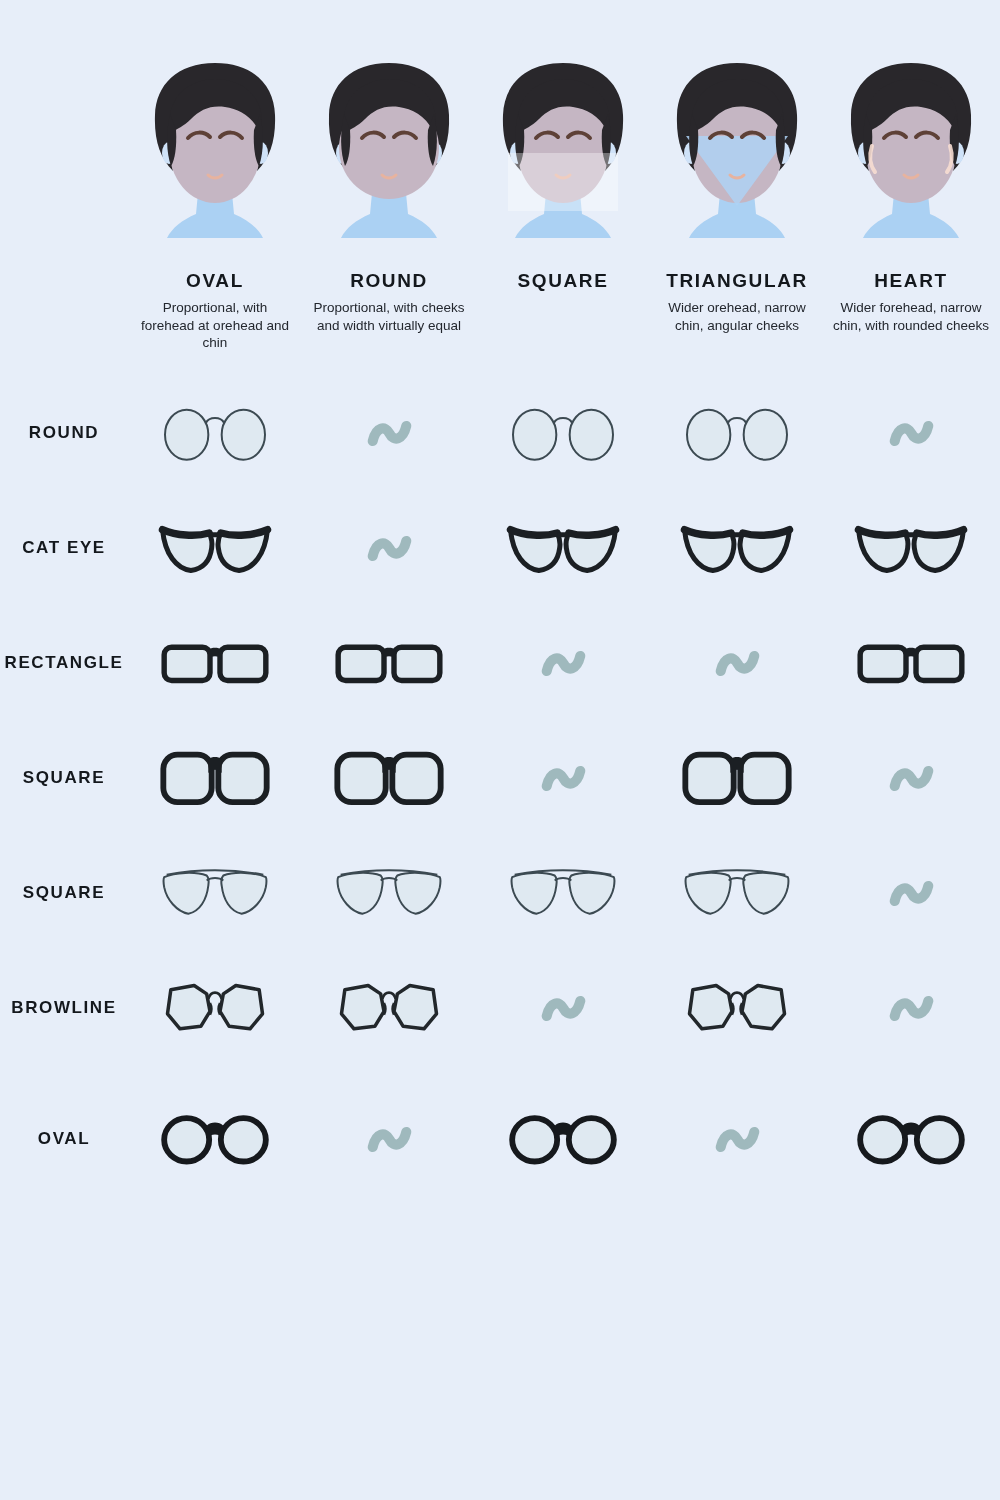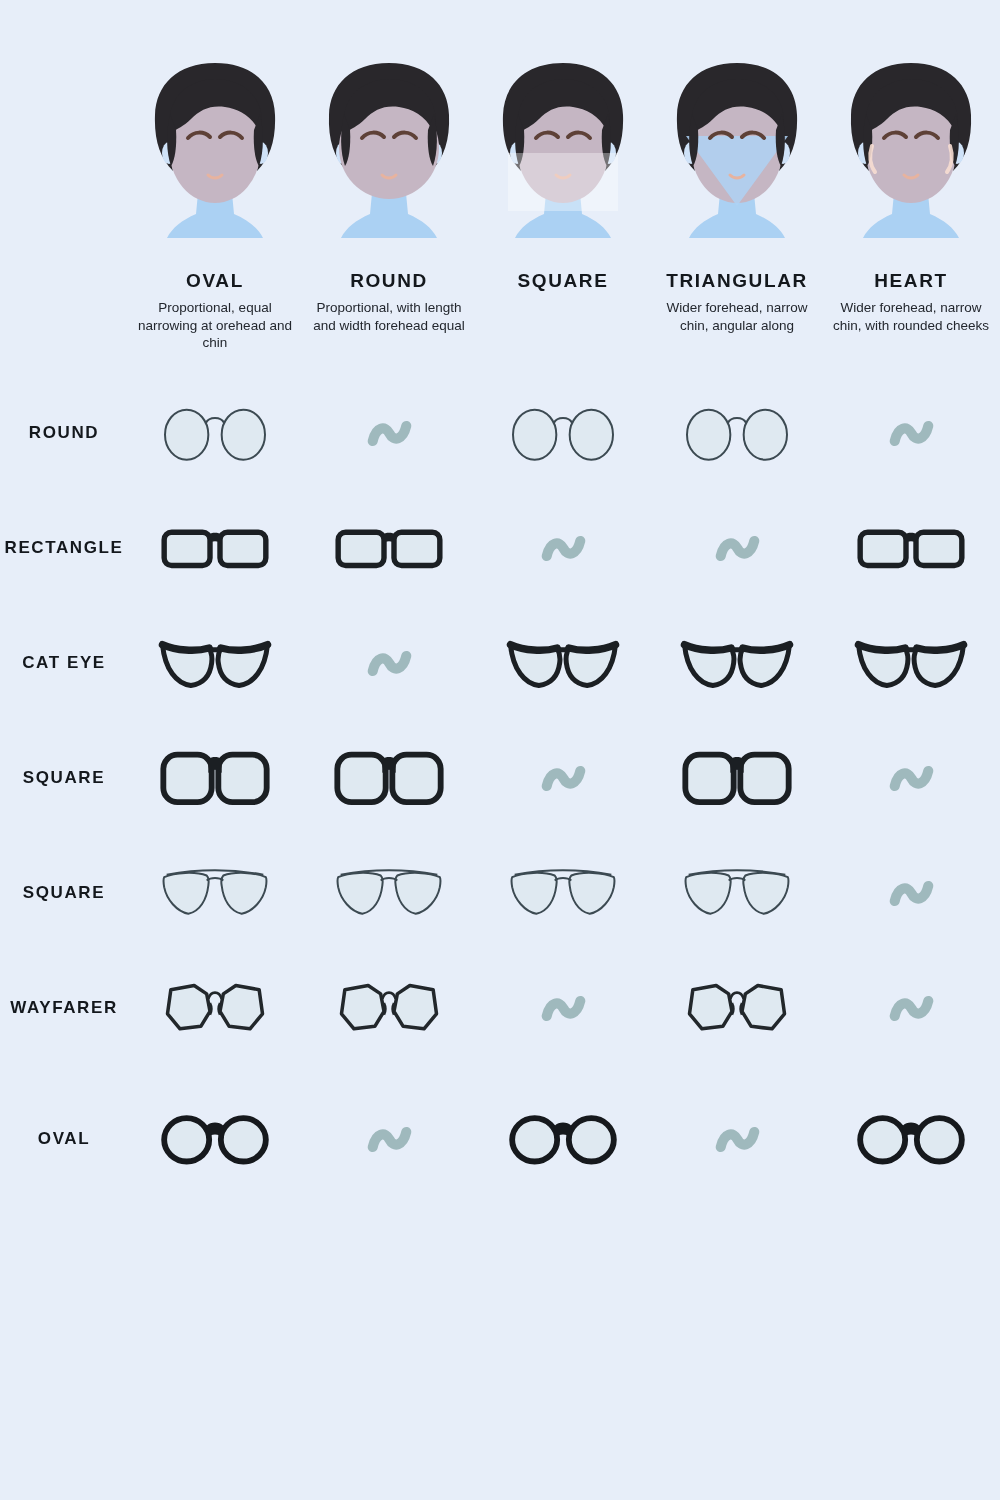--- a/index.html
+++ b/index.html
@@ -135,38 +135,38 @@
           <ellipse cx="131" cy="95" rx="7" ry="11" fill="#cfe2f8"></ellipse>
           <ellipse cx="85" cy="90" rx="46" ry="55" fill="#c5b6c3"></ellipse>
           <path d="M40,70 C37,42 55,22 85,21 C113,21 131,38 132,62 C132,67 131,70 129,73 C121,57 108,51 95,49 C80,47 70,52 61,61 C54,68 46,72 43,73 C41,72 40,71 40,70 Z" fill="#29272b"></path>
           <path d="M40,56 C36,74 36,94 41,108 C45,102 47,88 46,72 Z" fill="#29272b"></path>
           <path d="M130,56 C134,74 134,94 129,108 C125,102 123,88 124,72 Z" fill="#29272b"></path>
           <path d="M58,80 C64,73 74,73 80,79" fill="none" stroke="#5e4137" stroke-width="4" stroke-linecap="round"></path>
           <path d="M90,79 C96,73 106,73 112,80" fill="none" stroke="#5e4137" stroke-width="4" stroke-linecap="round"></path>
           <path d="M78,117 C82,121 88,121 92,117" fill="none" stroke="#e7b39f" stroke-width="3" stroke-linecap="round"></path>
         </svg>
         <div class="face-title">OVAL</div>
-        <div class="face-desc">Proportional, equal narrowing at orehead and chin</div>
+        <div class="face-desc">Proportional, with forehead at orehead and chin</div>
       </div>
       <div class="face-col">
         <svg class="face-svg" viewBox="0 0 170 200">
           <path d="M85,5 C47,5 26,27 25,57 C24,82 30,100 43,113 C38,88 38,68 43,54 L127,54 C132,68 132,88 127,113 C140,100 146,82 145,57 C144,27 123,5 85,5 Z" fill="#29272b"></path>
           <path d="M68,135 L102,135 L104,156 C118,162 128,170 133,180 L37,180 C42,170 52,162 66,156 Z" fill="#abd1f3"></path>
           <ellipse cx="39" cy="95" rx="7" ry="11" fill="#cfe2f8"></ellipse>
           <ellipse cx="131" cy="95" rx="7" ry="11" fill="#cfe2f8"></ellipse>
           <ellipse cx="85" cy="90" rx="50" ry="51" fill="#c5b6c3"></ellipse>
           <path d="M40,70 C37,42 55,22 85,21 C113,21 131,38 132,62 C132,67 131,70 129,73 C121,57 108,51 95,49 C80,47 70,52 61,61 C54,68 46,72 43,73 C41,72 40,71 40,70 Z" fill="#29272b"></path>
           <path d="M40,56 C36,74 36,94 41,108 C45,102 47,88 46,72 Z" fill="#29272b"></path>
           <path d="M130,56 C134,74 134,94 129,108 C125,102 123,88 124,72 Z" fill="#29272b"></path>
           <path d="M58,80 C64,73 74,73 80,79" fill="none" stroke="#5e4137" stroke-width="4" stroke-linecap="round"></path>
           <path d="M90,79 C96,73 106,73 112,80" fill="none" stroke="#5e4137" stroke-width="4" stroke-linecap="round"></path>
           <path d="M78,117 C82,121 88,121 92,117" fill="none" stroke="#e7b39f" stroke-width="3" stroke-linecap="round"></path>
         </svg>
         <div class="face-title">ROUND</div>
-        <div class="face-desc">Proportional, with length and width forehead equal</div>
+        <div class="face-desc">Proportional, with cheeks and width virtually equal</div>
       </div>
       <div class="face-col">
         <svg class="face-svg" viewBox="0 0 170 200">
           <path d="M85,5 C47,5 26,27 25,57 C24,82 30,100 43,113 C38,88 38,68 43,54 L127,54 C132,68 132,88 127,113 C140,100 146,82 145,57 C144,27 123,5 85,5 Z" fill="#29272b"></path>
           <path d="M68,135 L102,135 L104,156 C118,162 128,170 133,180 L37,180 C42,170 52,162 66,156 Z" fill="#abd1f3"></path>
           <ellipse cx="39" cy="95" rx="7" ry="11" fill="#cfe2f8"></ellipse>
           <ellipse cx="131" cy="95" rx="7" ry="11" fill="#cfe2f8"></ellipse>
           <ellipse cx="85" cy="90" rx="46" ry="55" fill="#c5b6c3"></ellipse>
           <path d="M40,70 C37,42 55,22 85,21 C113,21 131,38 132,62 C132,67 131,70 129,73 C121,57 108,51 95,49 C80,47 70,52 61,61 C54,68 46,72 43,73 C41,72 40,71 40,70 Z" fill="#29272b"></path>
           <path d="M40,56 C36,74 36,94 41,108 C45,102 47,88 46,72 Z" fill="#29272b"></path>
@@ -187,21 +187,21 @@
           <ellipse cx="85" cy="90" rx="46" ry="55" fill="#c5b6c3"></ellipse>
           <path d="M34,78 L136,78 L85,148 Z" fill="rgba(174,210,244,0.85)"></path>
           <path d="M40,70 C37,42 55,22 85,21 C113,21 131,38 132,62 C132,67 131,70 129,73 C121,57 108,51 95,49 C80,47 70,52 61,61 C54,68 46,72 43,73 C41,72 40,71 40,70 Z" fill="#29272b"></path>
           <path d="M40,56 C36,74 36,94 41,108 C45,102 47,88 46,72 Z" fill="#29272b"></path>
           <path d="M130,56 C134,74 134,94 129,108 C125,102 123,88 124,72 Z" fill="#29272b"></path>
           <path d="M58,80 C64,73 74,73 80,79" fill="none" stroke="#5e4137" stroke-width="4" stroke-linecap="round"></path>
           <path d="M90,79 C96,73 106,73 112,80" fill="none" stroke="#5e4137" stroke-width="4" stroke-linecap="round"></path>
           <path d="M78,117 C82,121 88,121 92,117" fill="none" stroke="#e7b39f" stroke-width="3" stroke-linecap="round"></path>
         </svg>
         <div class="face-title">TRIANGULAR</div>
-        <div class="face-desc">Wider forehead, narrow chin, angular along</div>
+        <div class="face-desc">Wider orehead, narrow chin, angular cheeks</div>
       </div>
       <div class="face-col">
         <svg class="face-svg" viewBox="0 0 170 200">
           <path d="M85,5 C47,5 26,27 25,57 C24,82 30,100 43,113 C38,88 38,68 43,54 L127,54 C132,68 132,88 127,113 C140,100 146,82 145,57 C144,27 123,5 85,5 Z" fill="#29272b"></path>
           <path d="M68,135 L102,135 L104,156 C118,162 128,170 133,180 L37,180 C42,170 52,162 66,156 Z" fill="#abd1f3"></path>
           <ellipse cx="39" cy="95" rx="7" ry="11" fill="#cfe2f8"></ellipse>
           <ellipse cx="131" cy="95" rx="7" ry="11" fill="#cfe2f8"></ellipse>
           <ellipse cx="85" cy="90" rx="46" ry="55" fill="#c5b6c3"></ellipse>
           <path d="M40,70 C37,42 55,22 85,21 C113,21 131,38 132,62 C132,67 131,70 129,73 C121,57 108,51 95,49 C80,47 70,52 61,61 C54,68 46,72 43,73 C41,72 40,71 40,70 Z" fill="#29272b"></path>
           <path d="M40,56 C36,74 36,94 41,108 C45,102 47,88 46,72 Z" fill="#29272b"></path>
@@ -239,20 +239,48 @@
             <use href="#gl-round"></use>
           </svg>
         </div>
         <div class="cell">
           <svg class="tl" viewBox="0 0 56 44">
             <use href="#gl-tilde"></use>
           </svg>
         </div>
       </div>
       <div class="grid-row row">
+        <div class="row-label">CAT EYE</div>
+        <div class="cell">
+          <svg class="gl" viewBox="0 0 140 72">
+            <use href="#gl-cat-eye"></use>
+          </svg>
+        </div>
+        <div class="cell">
+          <svg class="tl" viewBox="0 0 56 44">
+            <use href="#gl-tilde"></use>
+          </svg>
+        </div>
+        <div class="cell">
+          <svg class="gl" viewBox="0 0 140 72">
+            <use href="#gl-cat-eye"></use>
+          </svg>
+        </div>
+        <div class="cell">
+          <svg class="gl" viewBox="0 0 140 72">
+            <use href="#gl-cat-eye"></use>
+          </svg>
+        </div>
+        <div class="cell">
+          <svg class="gl" viewBox="0 0 140 72">
+            <use href="#gl-cat-eye"></use>
+          </svg>
+        </div>
+      </div>
+      <div class="grid-row row">
         <div class="row-label">RECTANGLE</div>
         <div class="cell">
           <svg class="gl" viewBox="0 0 140 72">
             <use href="#gl-rectangle"></use>
           </svg>
         </div>
         <div class="cell">
           <svg class="gl" viewBox="0 0 140 72">
             <use href="#gl-rectangle"></use>
           </svg>
@@ -267,48 +295,20 @@
             <use href="#gl-tilde"></use>
           </svg>
         </div>
         <div class="cell">
           <svg class="gl" viewBox="0 0 140 72">
             <use href="#gl-rectangle"></use>
           </svg>
         </div>
       </div>
       <div class="grid-row row">
-        <div class="row-label">CAT EYE</div>
-        <div class="cell">
-          <svg class="gl" viewBox="0 0 140 72">
-            <use href="#gl-cat-eye"></use>
-          </svg>
-        </div>
-        <div class="cell">
-          <svg class="tl" viewBox="0 0 56 44">
-            <use href="#gl-tilde"></use>
-          </svg>
-        </div>
-        <div class="cell">
-          <svg class="gl" viewBox="0 0 140 72">
-            <use href="#gl-cat-eye"></use>
-          </svg>
-        </div>
-        <div class="cell">
-          <svg class="gl" viewBox="0 0 140 72">
-            <use href="#gl-cat-eye"></use>
-          </svg>
-        </div>
-        <div class="cell">
-          <svg class="gl" viewBox="0 0 140 72">
-            <use href="#gl-cat-eye"></use>
-          </svg>
-        </div>
-      </div>
-      <div class="grid-row row">
         <div class="row-label">SQUARE</div>
         <div class="cell">
           <svg class="gl" viewBox="0 0 140 72">
             <use href="#gl-square"></use>
           </svg>
         </div>
         <div class="cell">
           <svg class="gl" viewBox="0 0 140 72">
             <use href="#gl-square"></use>
           </svg>
@@ -351,21 +351,21 @@
             <use href="#gl-aviator"></use>
           </svg>
         </div>
         <div class="cell">
           <svg class="tl" viewBox="0 0 56 44">
             <use href="#gl-tilde"></use>
           </svg>
         </div>
       </div>
       <div class="grid-row row">
-        <div class="row-label">WAYFARER</div>
+        <div class="row-label">BROWLINE</div>
         <div class="cell">
           <svg class="gl" viewBox="0 0 140 72">
             <use href="#gl-geometric"></use>
           </svg>
         </div>
         <div class="cell">
           <svg class="gl" viewBox="0 0 140 72">
             <use href="#gl-geometric"></use>
           </svg>
         </div>

